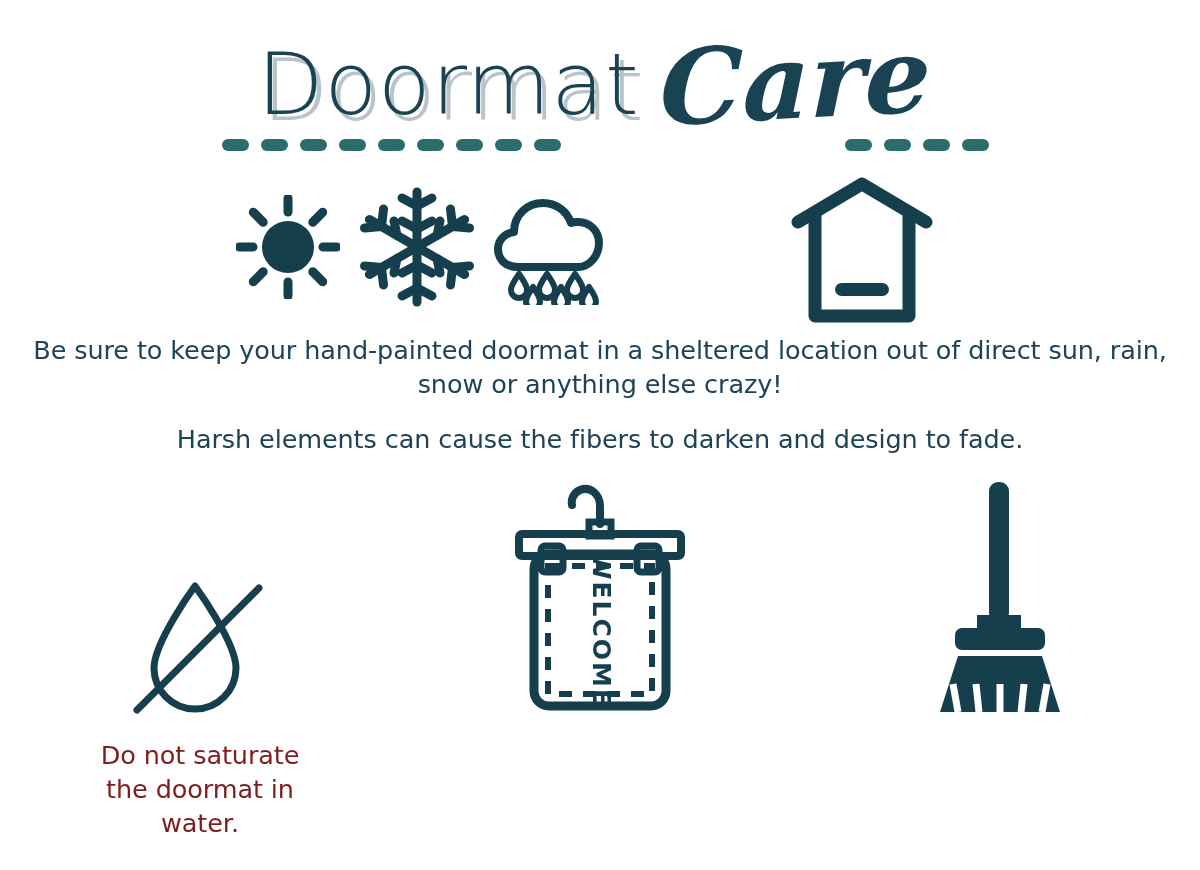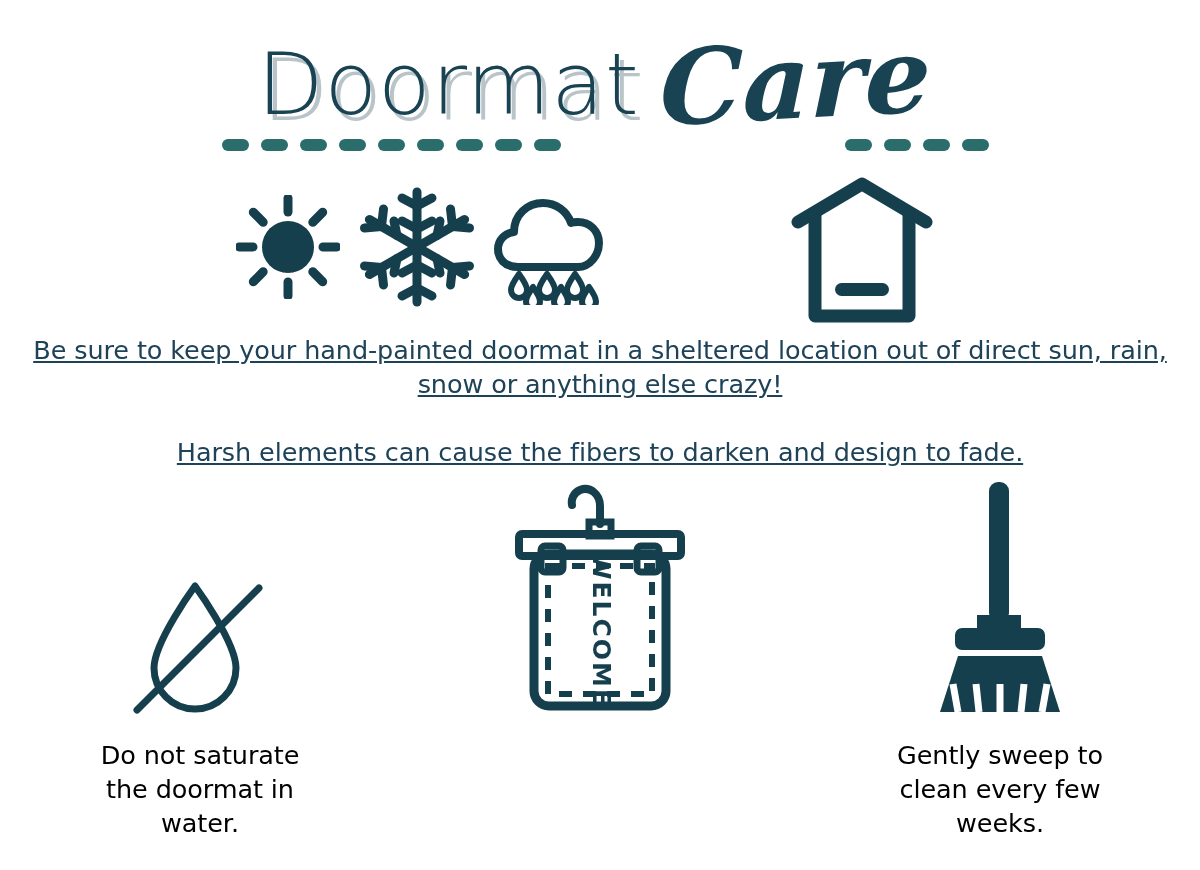--- a/index.html
+++ b/index.html
@@ -92,24 +92,23 @@
     position: absolute;
     left: 0;
     width: 1200px;
     text-align: center;
     font-family: "DejaVu Sans", sans-serif;
     font-weight: 400;
     font-size: 25.5px;
     line-height: 34px;
     color: #1e4257;
     letter-spacing: -0.1px;
-    text-decoration: underline;
   }
   #para-1 { top: 333px; }
-  #para-2 { top: 435px; }
+  #para-2 { top: 422px; }
 
   
   .cols {
     position: absolute;
     top: 470px;
     left: 0;
     width: 1200px;
     display: flex;
   }
   .col {
@@ -123,21 +122,21 @@
     display: flex;
     align-items: flex-end;
     justify-content: center;
   }
   .col-caption {
     margin-top: 18px;
     text-align: center;
     font-family: "DejaVu Sans", sans-serif;
     font-size: 25.5px;
     line-height: 34px;
-    color: #000000;
+    color: #7f1d1d;
     white-space: pre-line;
     letter-spacing: -0.1px;
   }
   svg { display: block; }
 </style>
 </head>
 <body>
 
 <div class="page">
 
@@ -315,19 +314,16 @@
             <g stroke="#ffffff" stroke-width="7">
               <line x1="31" y1="240" x2="26" y2="212"></line>
               <line x1="52" y1="240" x2="49" y2="212"></line>
               <line x1="73" y1="240" x2="73" y2="212"></line>
               <line x1="94" y1="240" x2="97" y2="212"></line>
               <line x1="115" y1="240" x2="120" y2="212"></line>
             </g>
           </svg>
         </span>
       </div>
-      <div class="col-caption">Gently sweep to
-clean every few
-weeks.</div>
     </div>
 
   </div>
 </div>
 
 </body></html>

